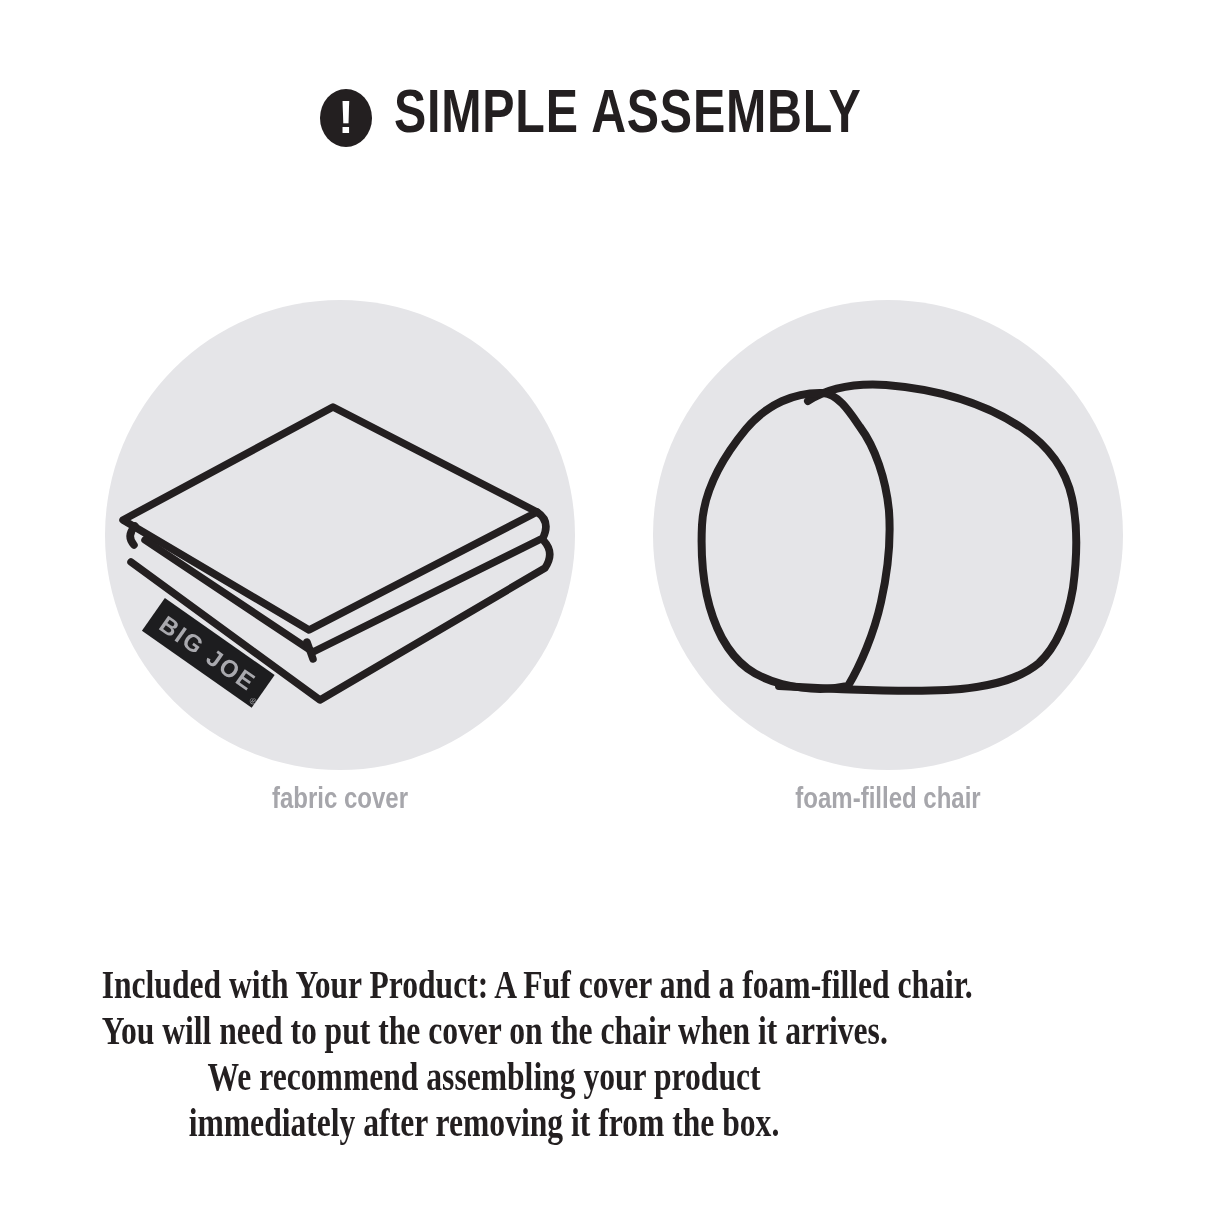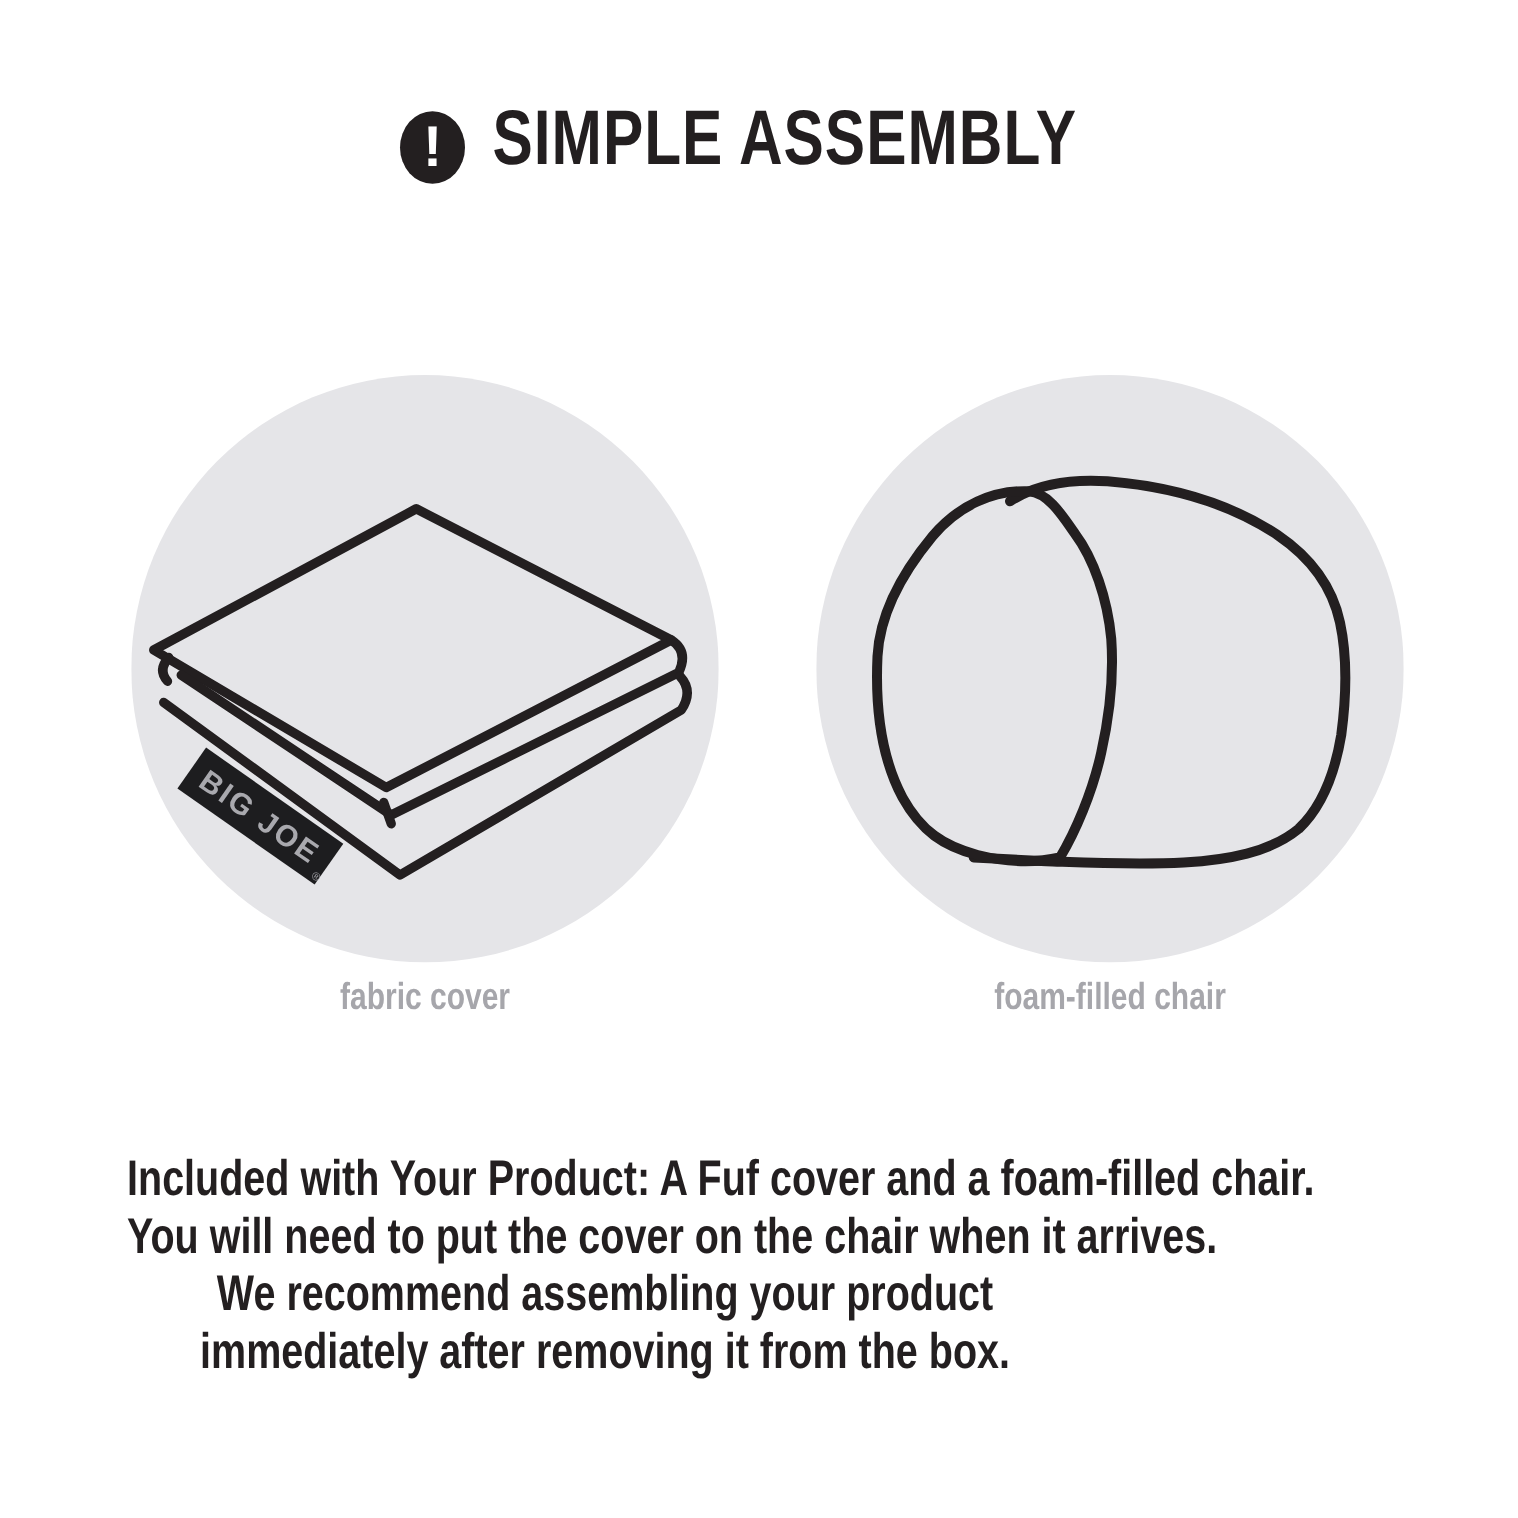--- a/index.html
+++ b/index.html
@@ -48,21 +48,21 @@
 
   .figure-caption {
     position: absolute; top: 781px; width: 470px; margin: 0;
     text-align: center; font-weight: bold; font-size: 30px; line-height: 34px;
     color: #a6a6ab; transform: scaleX(0.8); transform-origin: center;
   }
   .figure-caption.left  { left: 105px; }
   .figure-caption.right { left: 653px; }
 
   
-  .description { position: absolute; left: 0; top: 920px; width: 968px; }
+  .description { position: absolute; left: 0; top: 962px; width: 968px; font-family: Liberation Serif, serif; }
   .description .line {
     text-align: center; font-weight: bold; font-size: 40px; line-height: 46px;
     color: #231f20; transform: scaleX(0.79); transform-origin: center;
     white-space: nowrap;
   }
 </style>
 </head>
 <body>
 
 <div class="page">

